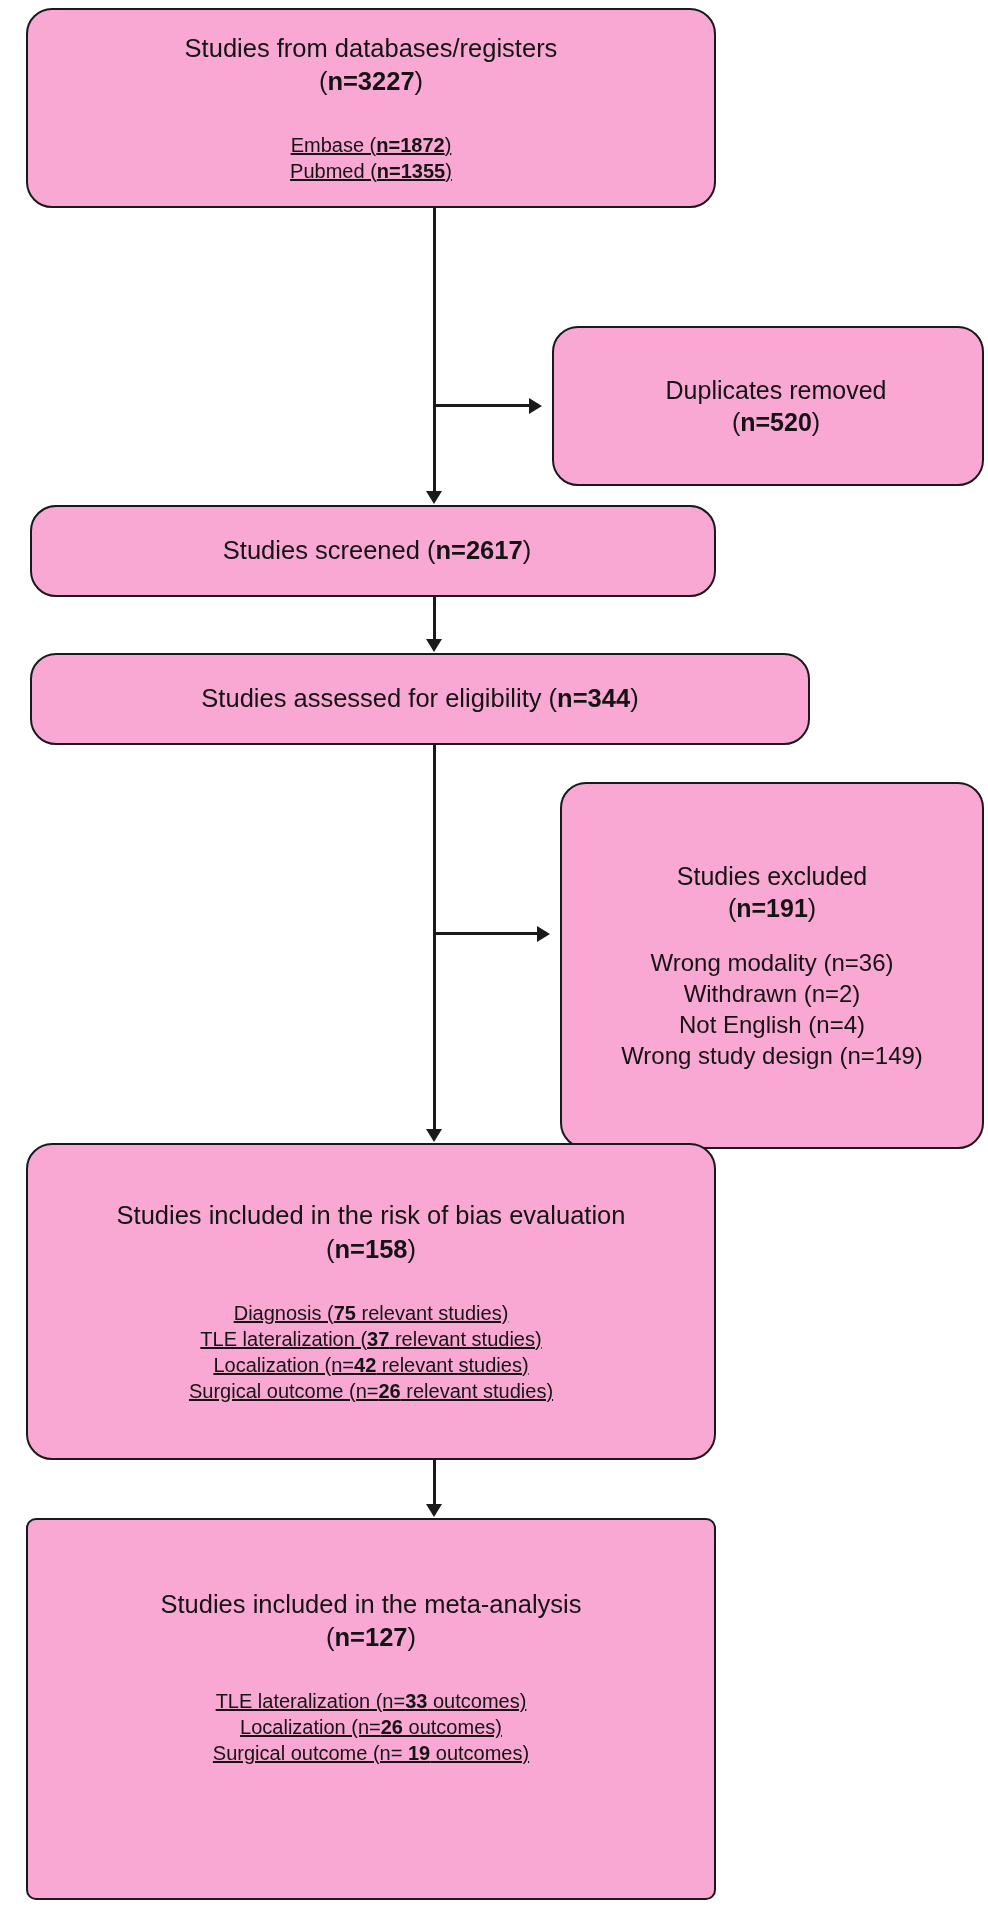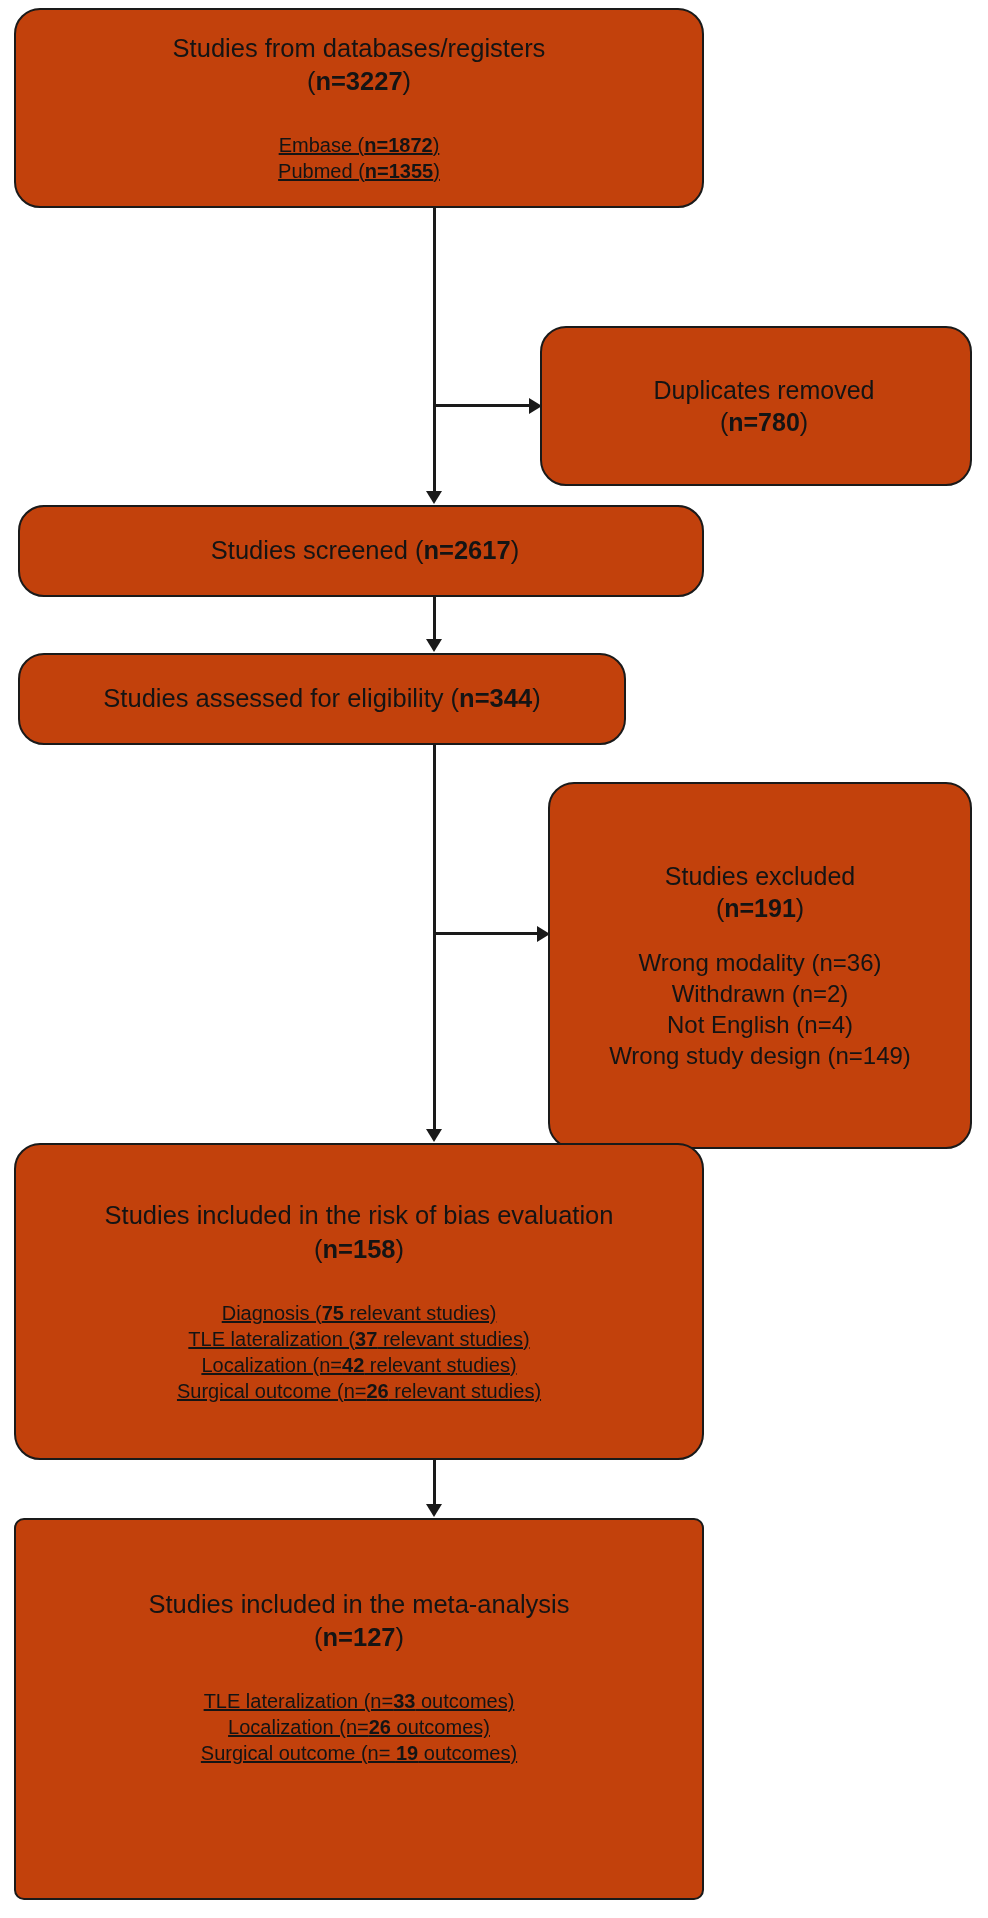--- a/index.html
+++ b/index.html
@@ -16,28 +16,29 @@
     width: 988px;
     height: 1918px;
     background: #ffffff;
     overflow: hidden;
   }
   .node {
     position: absolute;
     box-sizing: border-box;
     border: 2.5px solid #1a1a1a;
     border-radius: 26px;
-    background: #c2410c;
+    background: #f9a8d4;
     display: flex;
     flex-direction: column;
     align-items: center;
     justify-content: center;
     text-align: center;
     line-height: 1.30;
     color: #141414;
+    margin-left: 12px;
   }
   .node .line {
     display: block;
     white-space: nowrap;
   }
   .node .line b { font-weight: 700; }
   .gap-block { display: block; }
   .spacer-lg { height: 34px; }
   .spacer-md { height: 22px; }
 
@@ -81,28 +82,28 @@
   <div class="node" style="left:14px; top:8px; width:690px; height:200px;">
     <span class="line t-main">Studies from databases/registers</span>
     <span class="line t-main"><span>(</span><b>n=3227</b><span>)</span></span>
     <span class="gap-block spacer-lg"></span>
     <span class="line t-sub"><span>Embase (</span><b>n=1872</b><span>)</span></span>
     <span class="line t-sub"><span>Pubmed (</span><b>n=1355</b><span>)</span></span>
   </div>
 
   <div class="node" style="left:540px; top:326px; width:432px; height:160px;padding-left:16px;">
     <span class="line t-side">Duplicates removed</span>
-    <span class="line t-side"><span>(</span><b>n=780</b><span>)</span></span>
+    <span class="line t-side"><span>(</span><b>n=520</b><span>)</span></span>
   </div>
 
   <div class="node" style="left:18px; top:505px; width:686px; height:92px;padding-left:8px;">
     <span class="line t-main"><span>Studies screened (</span><b>n=2617</b><span>)</span></span>
   </div>
 
-  <div class="node" style="left:18px; top:653px; width:608px; height:92px;">
+  <div class="node" style="left:18px; top:653px; width:780px; height:92px;">
     <span class="line t-main"><span>Studies assessed for eligibility (</span><b>n=344</b><span>)</span></span>
   </div>
 
   <div class="node" style="left:548px; top:782px; width:424px; height:367px;">
     <span class="line t-side">Studies excluded</span>
     <span class="line t-side"><span>(</span><b>n=191</b><span>)</span></span>
     <span class="gap-block spacer-md"></span>
     <span class="line t-reason">Wrong modality (n=36)</span>
     <span class="line t-reason">Withdrawn (n=2)</span>
     <span class="line t-reason">Not English (n=4)</span>

